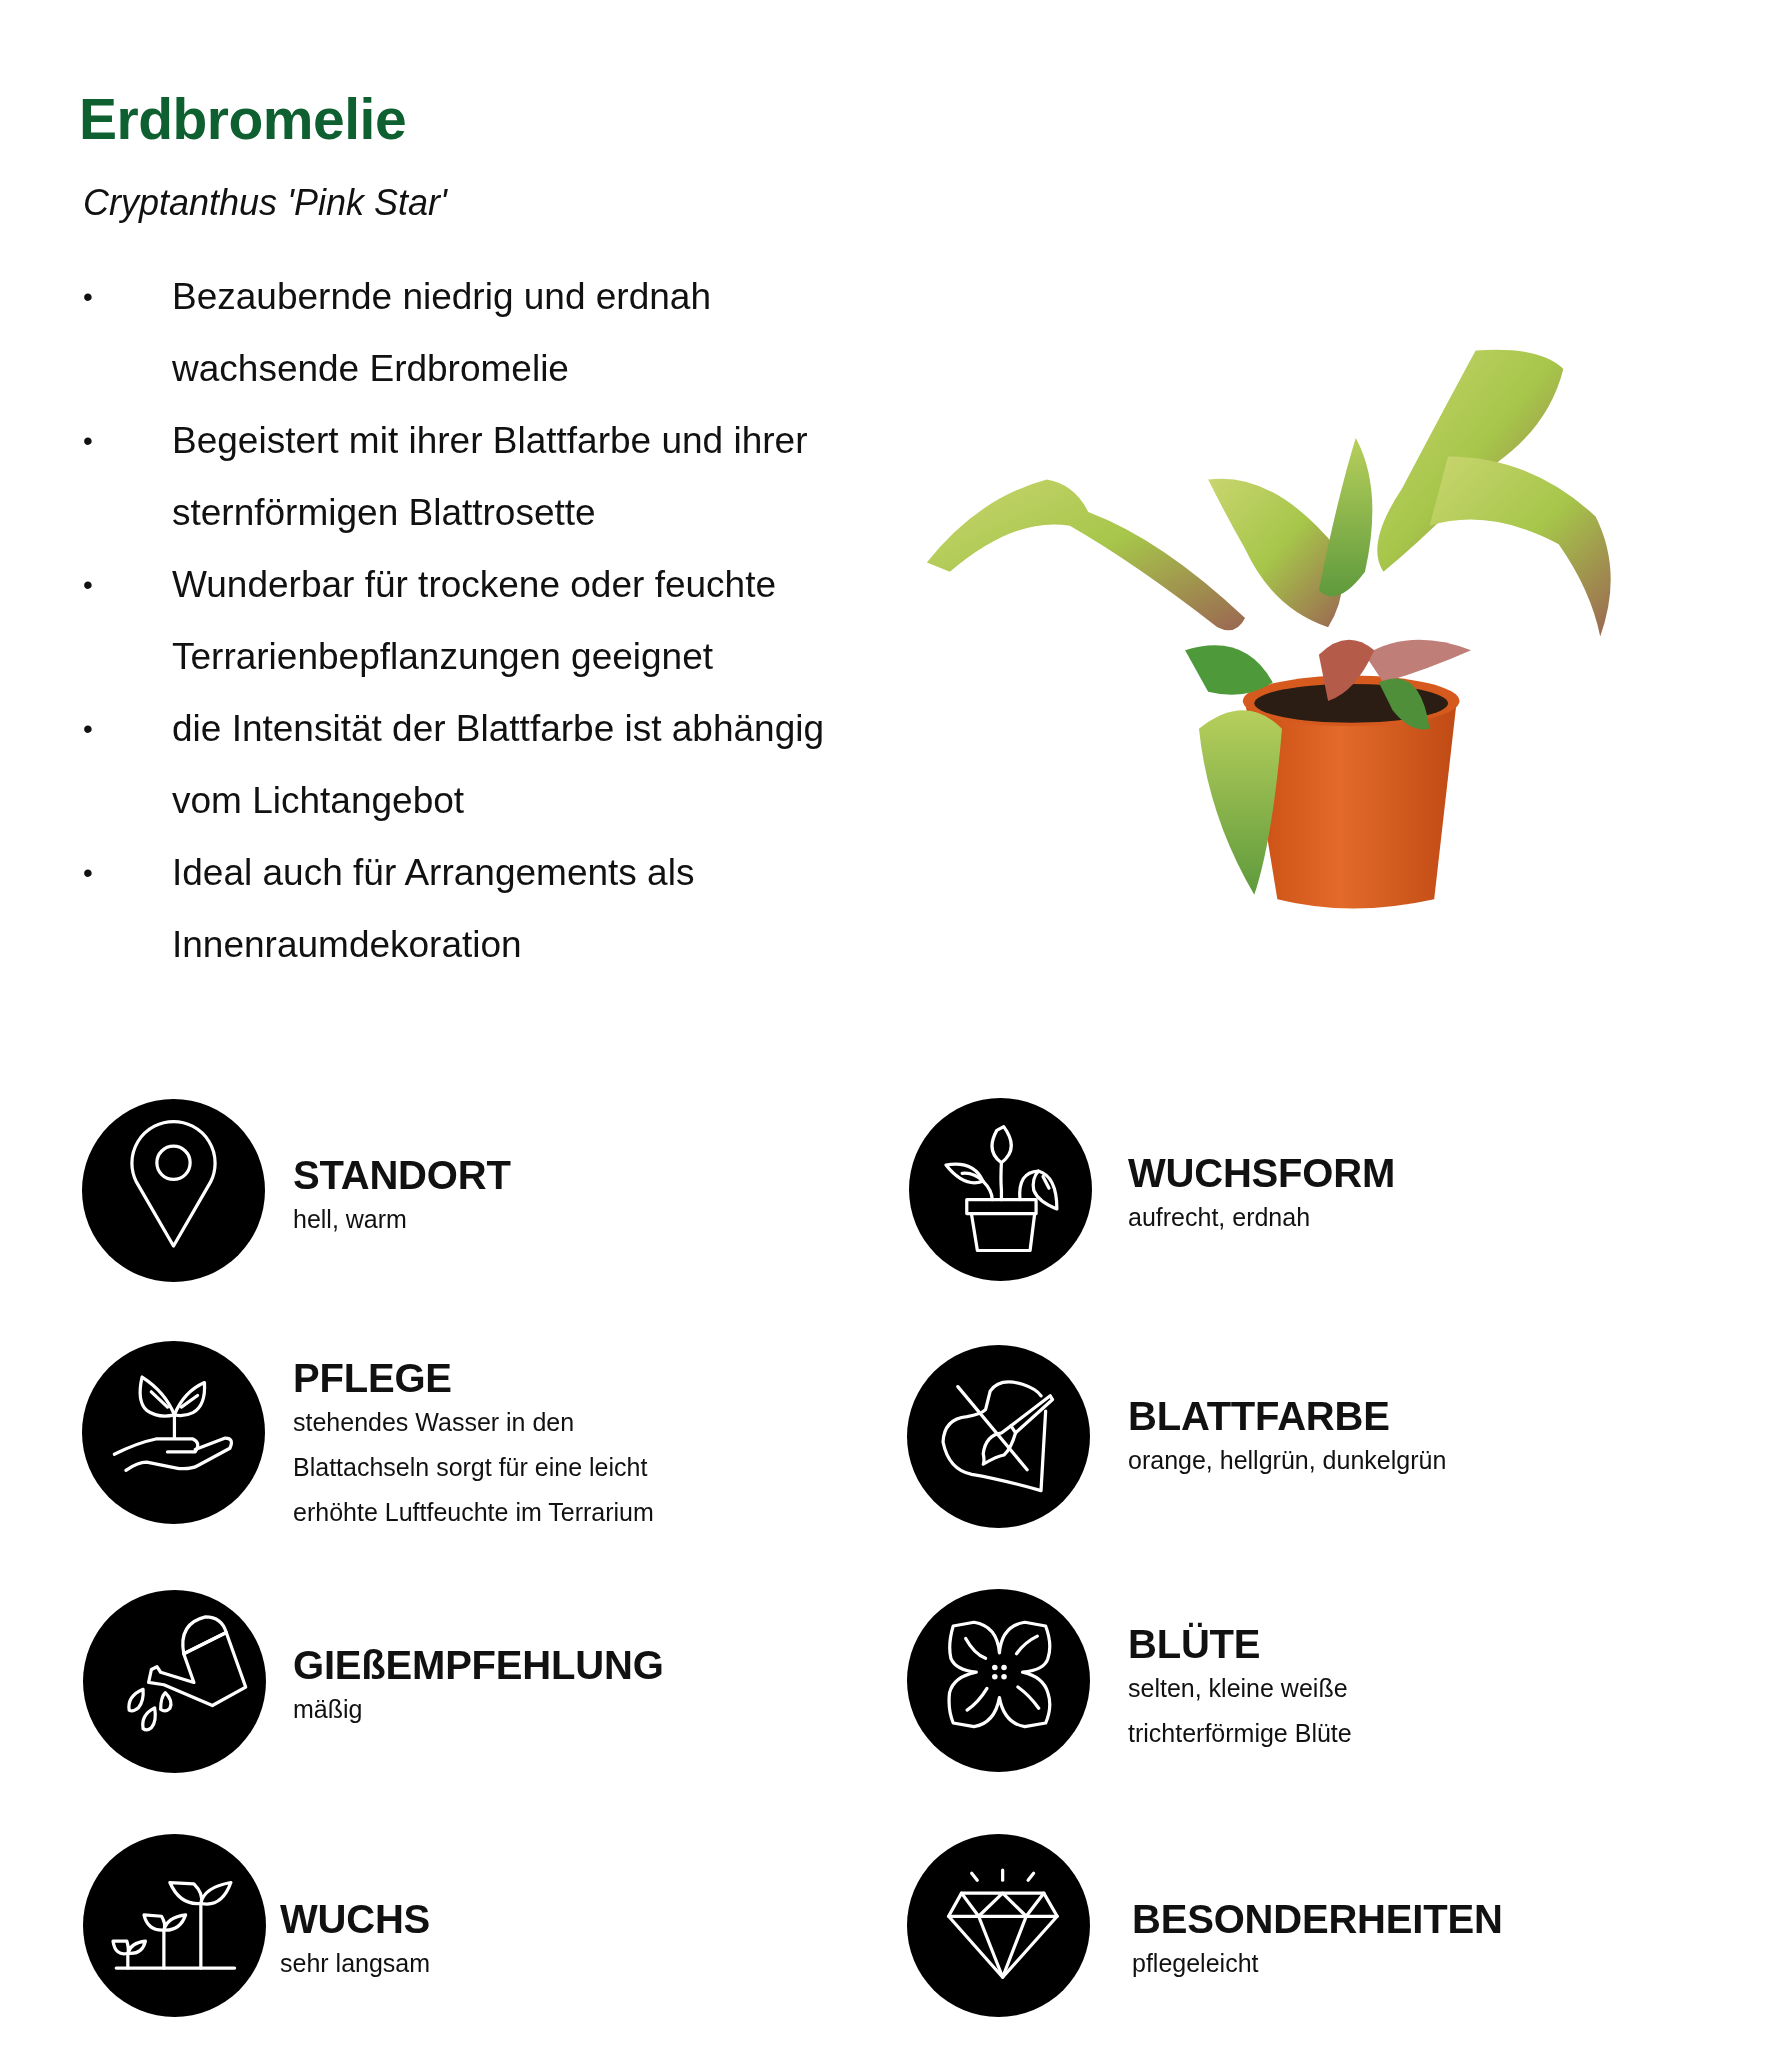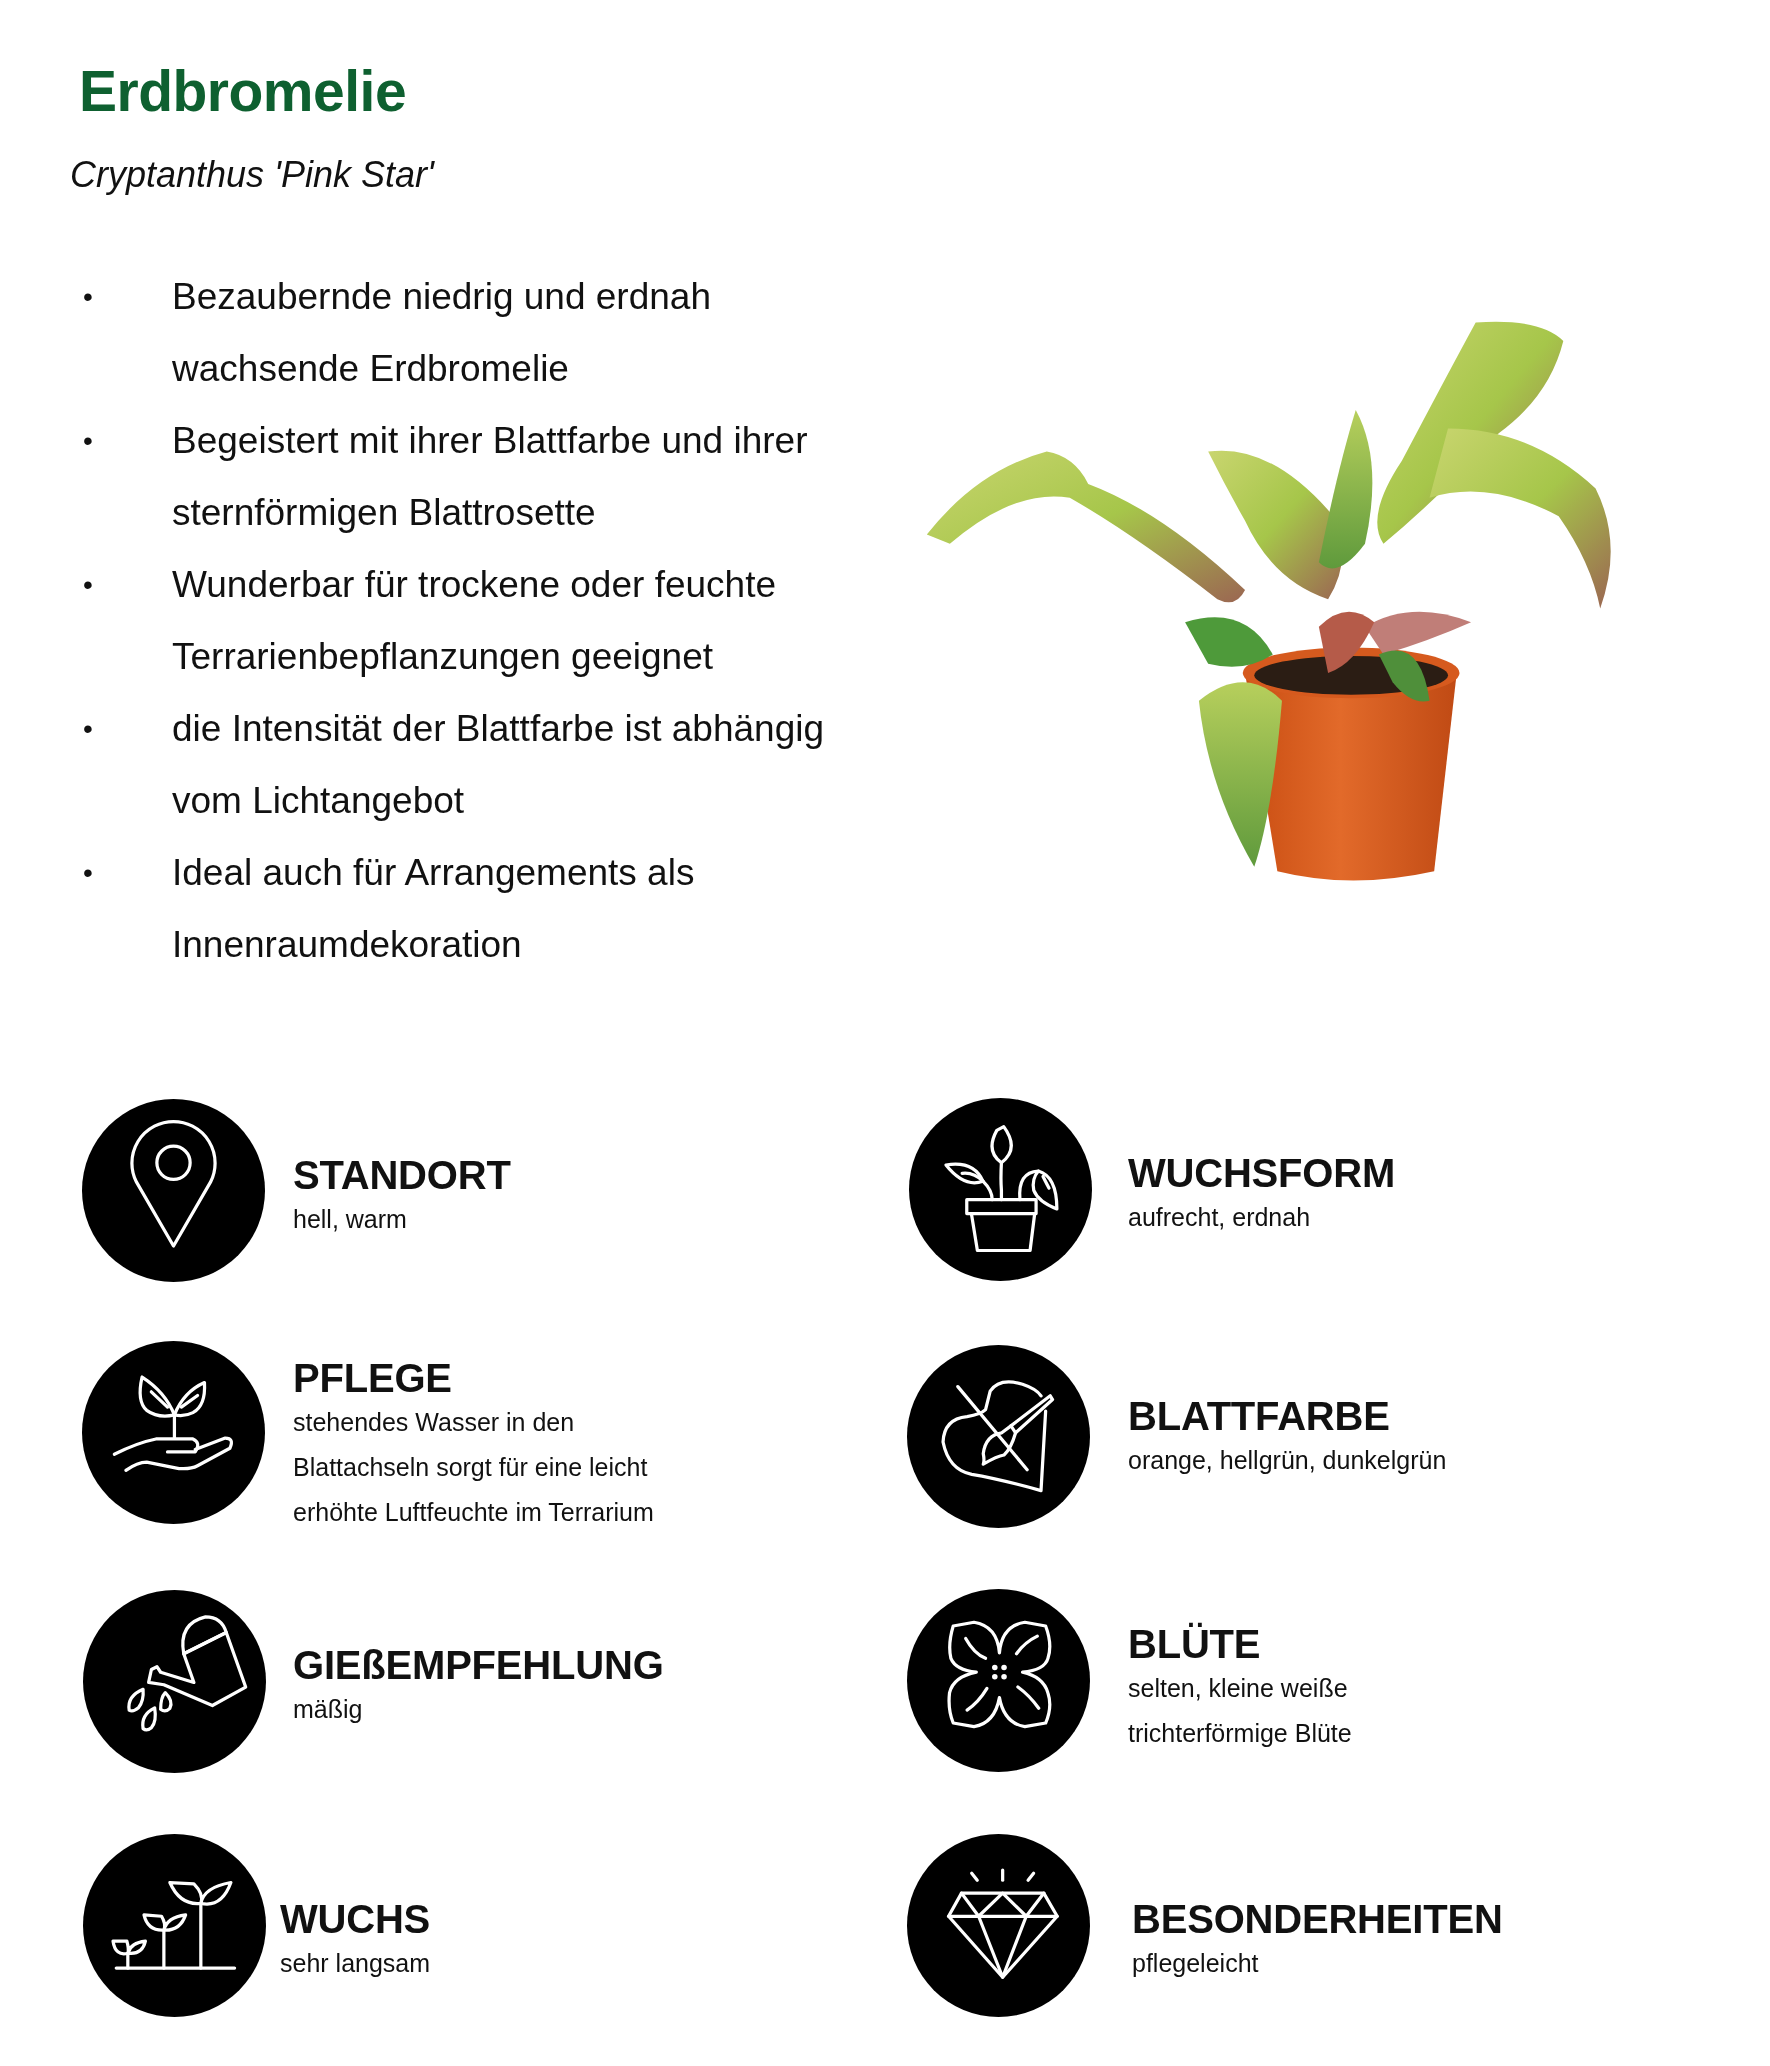--- a/index.html
+++ b/index.html
@@ -1,20 +1,20 @@
 <!DOCTYPE html>
 <html style="font-size:7.4px"><head>
 <meta charset="utf-8">
 <style>
   html, body { margin:0; padding:0; background:#ffffff; }
   body { width:1771px; height:2066px; position:relative; overflow:hidden;
          font-family:"Liberation Sans", "DejaVu Sans", sans-serif; color:#111; }
-  .abs { position:absolute; }
+  .abs { position:absolute;margin-top:28px; }
   .title { left:79px; top:59px; font-size:57px; line-height:65px; color:#0e6030; font-weight:bold; letter-spacing:-0.5px; }
-  .subtitle { left:70px; top:152px; font-size:36px; line-height:46px; font-style:italic; color:#111; }
+  .subtitle { left:83px; top:152px; font-size:36px; line-height:46px; font-style:italic; color:#111; }
   .bullets { left:0; top:261px; width:876px; margin:0; padding:0; list-style:none; }
   .bullet { position:relative; padding-left:138px; font-size:37px; line-height:72px; color:#111; }
   .bullet .dot { position:absolute; left:83px; top:0; width:9.2px; font-size:28px; line-height:72px; }
   .bullet .line { display:block; white-space:nowrap;margin-left:34px; }
   .plant { left:922px; top:304px; width:826px; height:595px; }
   .feature { position:absolute; }
   .circle { position:absolute; width:183px; height:183px; border-radius:50%; background:#000; }
   .circle svg { position:absolute; left:0; top:0; width:183px; height:183px; }
   .ftext { position:absolute; white-space:nowrap; }
   .flabel { font-size:40px; line-height:44px; font-weight:bold; color:#111; letter-spacing:-0.2px; }

